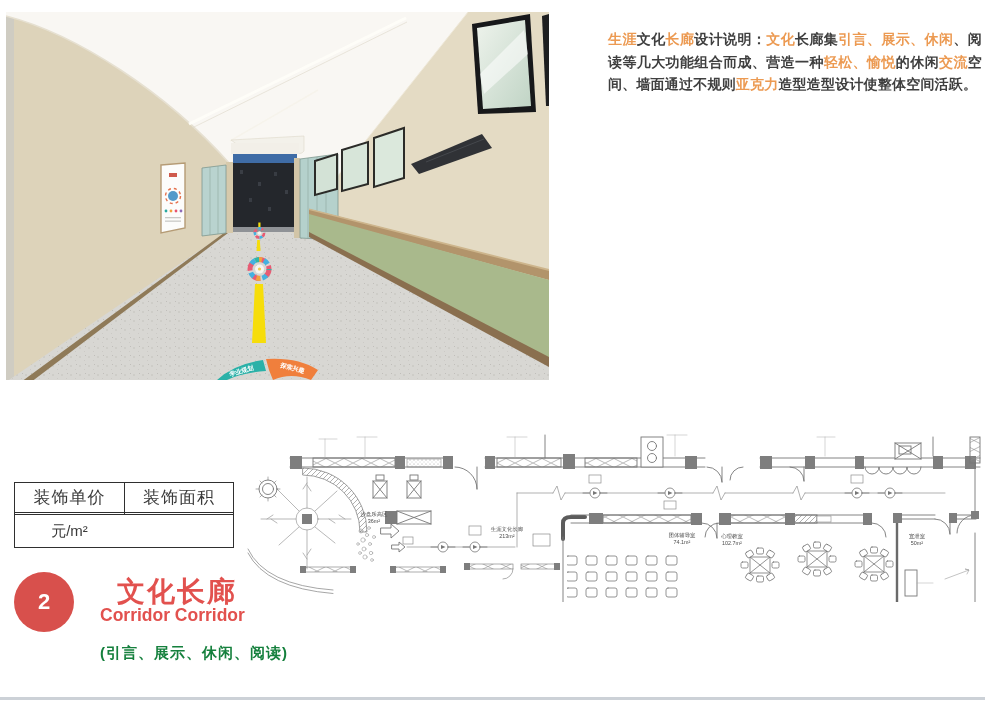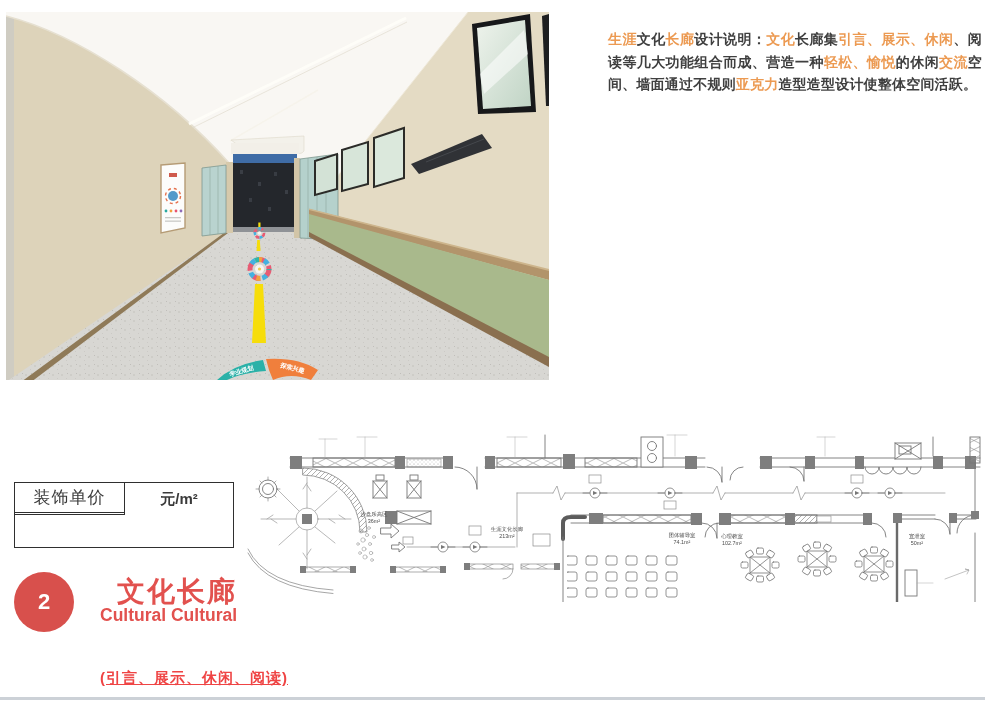--- a/index.html
+++ b/index.html
@@ -29,31 +29,31 @@
     border:1.5px solid #2f2f2f;box-sizing:border-box;
     display:grid;grid-template-columns:1fr 1fr;grid-template-rows:1fr 1fr;
     background:#fff;color:#3a3a3a;
   }
   #cost-table .cell{
     display:flex;align-items:center;justify-content:center;
     border-left:1.2px solid #2f2f2f;box-sizing:border-box;
   }
   #cost-table .cell:nth-child(2n+1){border-left:none;}
   #cost-table .hdr{font-size:17px;border-bottom:3px double #2f2f2f;letter-spacing:1px;}
-  #cost-table .val{font-size:15px;font-weight:bold;}
+  #cost-table .val{font-size:15px;font-weight:normal;}
 
   
   #badge{
     left:14px;top:572px;width:60px;height:60px;border-radius:50%;
     background:#d8504c;color:#ffffff;font-size:22px;font-weight:bold;
     display:flex;align-items:center;justify-content:center;
   }
   #sec-title{left:117px;top:573px;color:#e2514e;font-size:28px;font-weight:bold;letter-spacing:2px;}
   #sec-sub{left:100px;top:605px;color:#e2514e;font-size:17.5px;font-weight:bold;}
-  #sec-note{left:100px;top:669px;color:#ef4444;font-size:15px;font-weight:bold;letter-spacing:1px;text-decoration:underline;}
+  #sec-note{left:100px;top:644px;color:#15803d;font-size:15px;font-weight:bold;letter-spacing:1px;}
 
   
   #plan{left:245px;top:427px;width:740px;height:175px;}
   #plan svg text{font-family:"Liberation Sans","DejaVu Sans",sans-serif;fill:#4a4a4a;}
 
   
   #bottom-rule{left:0;top:697px;width:985px;height:2.5px;background:#ccd1d7;}
 </style>
 </head>
 <body>
@@ -173,26 +173,27 @@
     <text x="236" y="361" font-size="6.2" font-weight="bold" fill="#ffffff" transform="rotate(-17 236 361)" text-anchor="middle">学业规划</text>
     <text x="286" y="358" font-size="6.2" font-weight="bold" fill="#ffffff" transform="rotate(14 286 358)" text-anchor="middle">探索兴趣</text>
   </g>
 </svg>
 </div>
 
 <div class="abs" id="descr"><span class="o" style="color: rgb(236, 154, 82);">生涯</span><span class="d" style="color: rgb(63, 63, 63);">文化</span><span class="o" style="color: rgb(236, 154, 82);">长廊</span><span class="d" style="color: rgb(63, 63, 63);">设计说明：</span><span class="o" style="color: rgb(236, 154, 82);">文化</span><span class="d" style="color: rgb(63, 63, 63);">长廊集</span><span class="o" style="color: rgb(236, 154, 82);">引言、展示、休闲</span><span class="d" style="color: rgb(63, 63, 63);">、阅读等几大功能组合而成、营造一种</span><span class="o" style="color: rgb(236, 154, 82);">轻松、愉悦</span><span class="d" style="color: rgb(63, 63, 63);">的休闲</span><span class="o" style="color: rgb(236, 154, 82);">交流</span><span class="d" style="color: rgb(63, 63, 63);">空间、墙面通过不规则</span><span class="o" style="color: rgb(236, 154, 82);">亚克力</span><span class="d" style="color: rgb(63, 63, 63);">造型造型设计使整体空间活跃。</span></div>
 
 <div class="abs" id="cost-table">
   <div class="cell hdr">装饰单价</div>
+  <div class="cell hdr">装饰面积</div>
   <div class="cell val">元/m²</div>
 </div>
 
 <div class="abs" id="badge">2</div>
 <div class="abs" id="sec-title">文化长廊</div>
-<div class="abs" id="sec-sub">Cultural Cultural</div>
+<div class="abs" id="sec-sub">Corridor Corridor</div>
 <div class="abs" id="sec-note">(引言、展示、休闲、阅读)</div>
 
 <div class="abs" id="plan">
 <svg width="740" height="175" viewBox="0 0 740 175" stroke-linecap="round">
   <defs>
     <pattern id="xrun" width="18" height="9" patternUnits="userSpaceOnUse">
       <path d="M0,0 L18,9 M18,0 L0,9" stroke="#8a8a8a" stroke-width="0.6" fill="none"></path>
     </pattern>
     <pattern id="stip" width="4" height="4" patternUnits="userSpaceOnUse">
       <circle cx="1" cy="1" r="0.55" fill="#9a9a9a"></circle>

